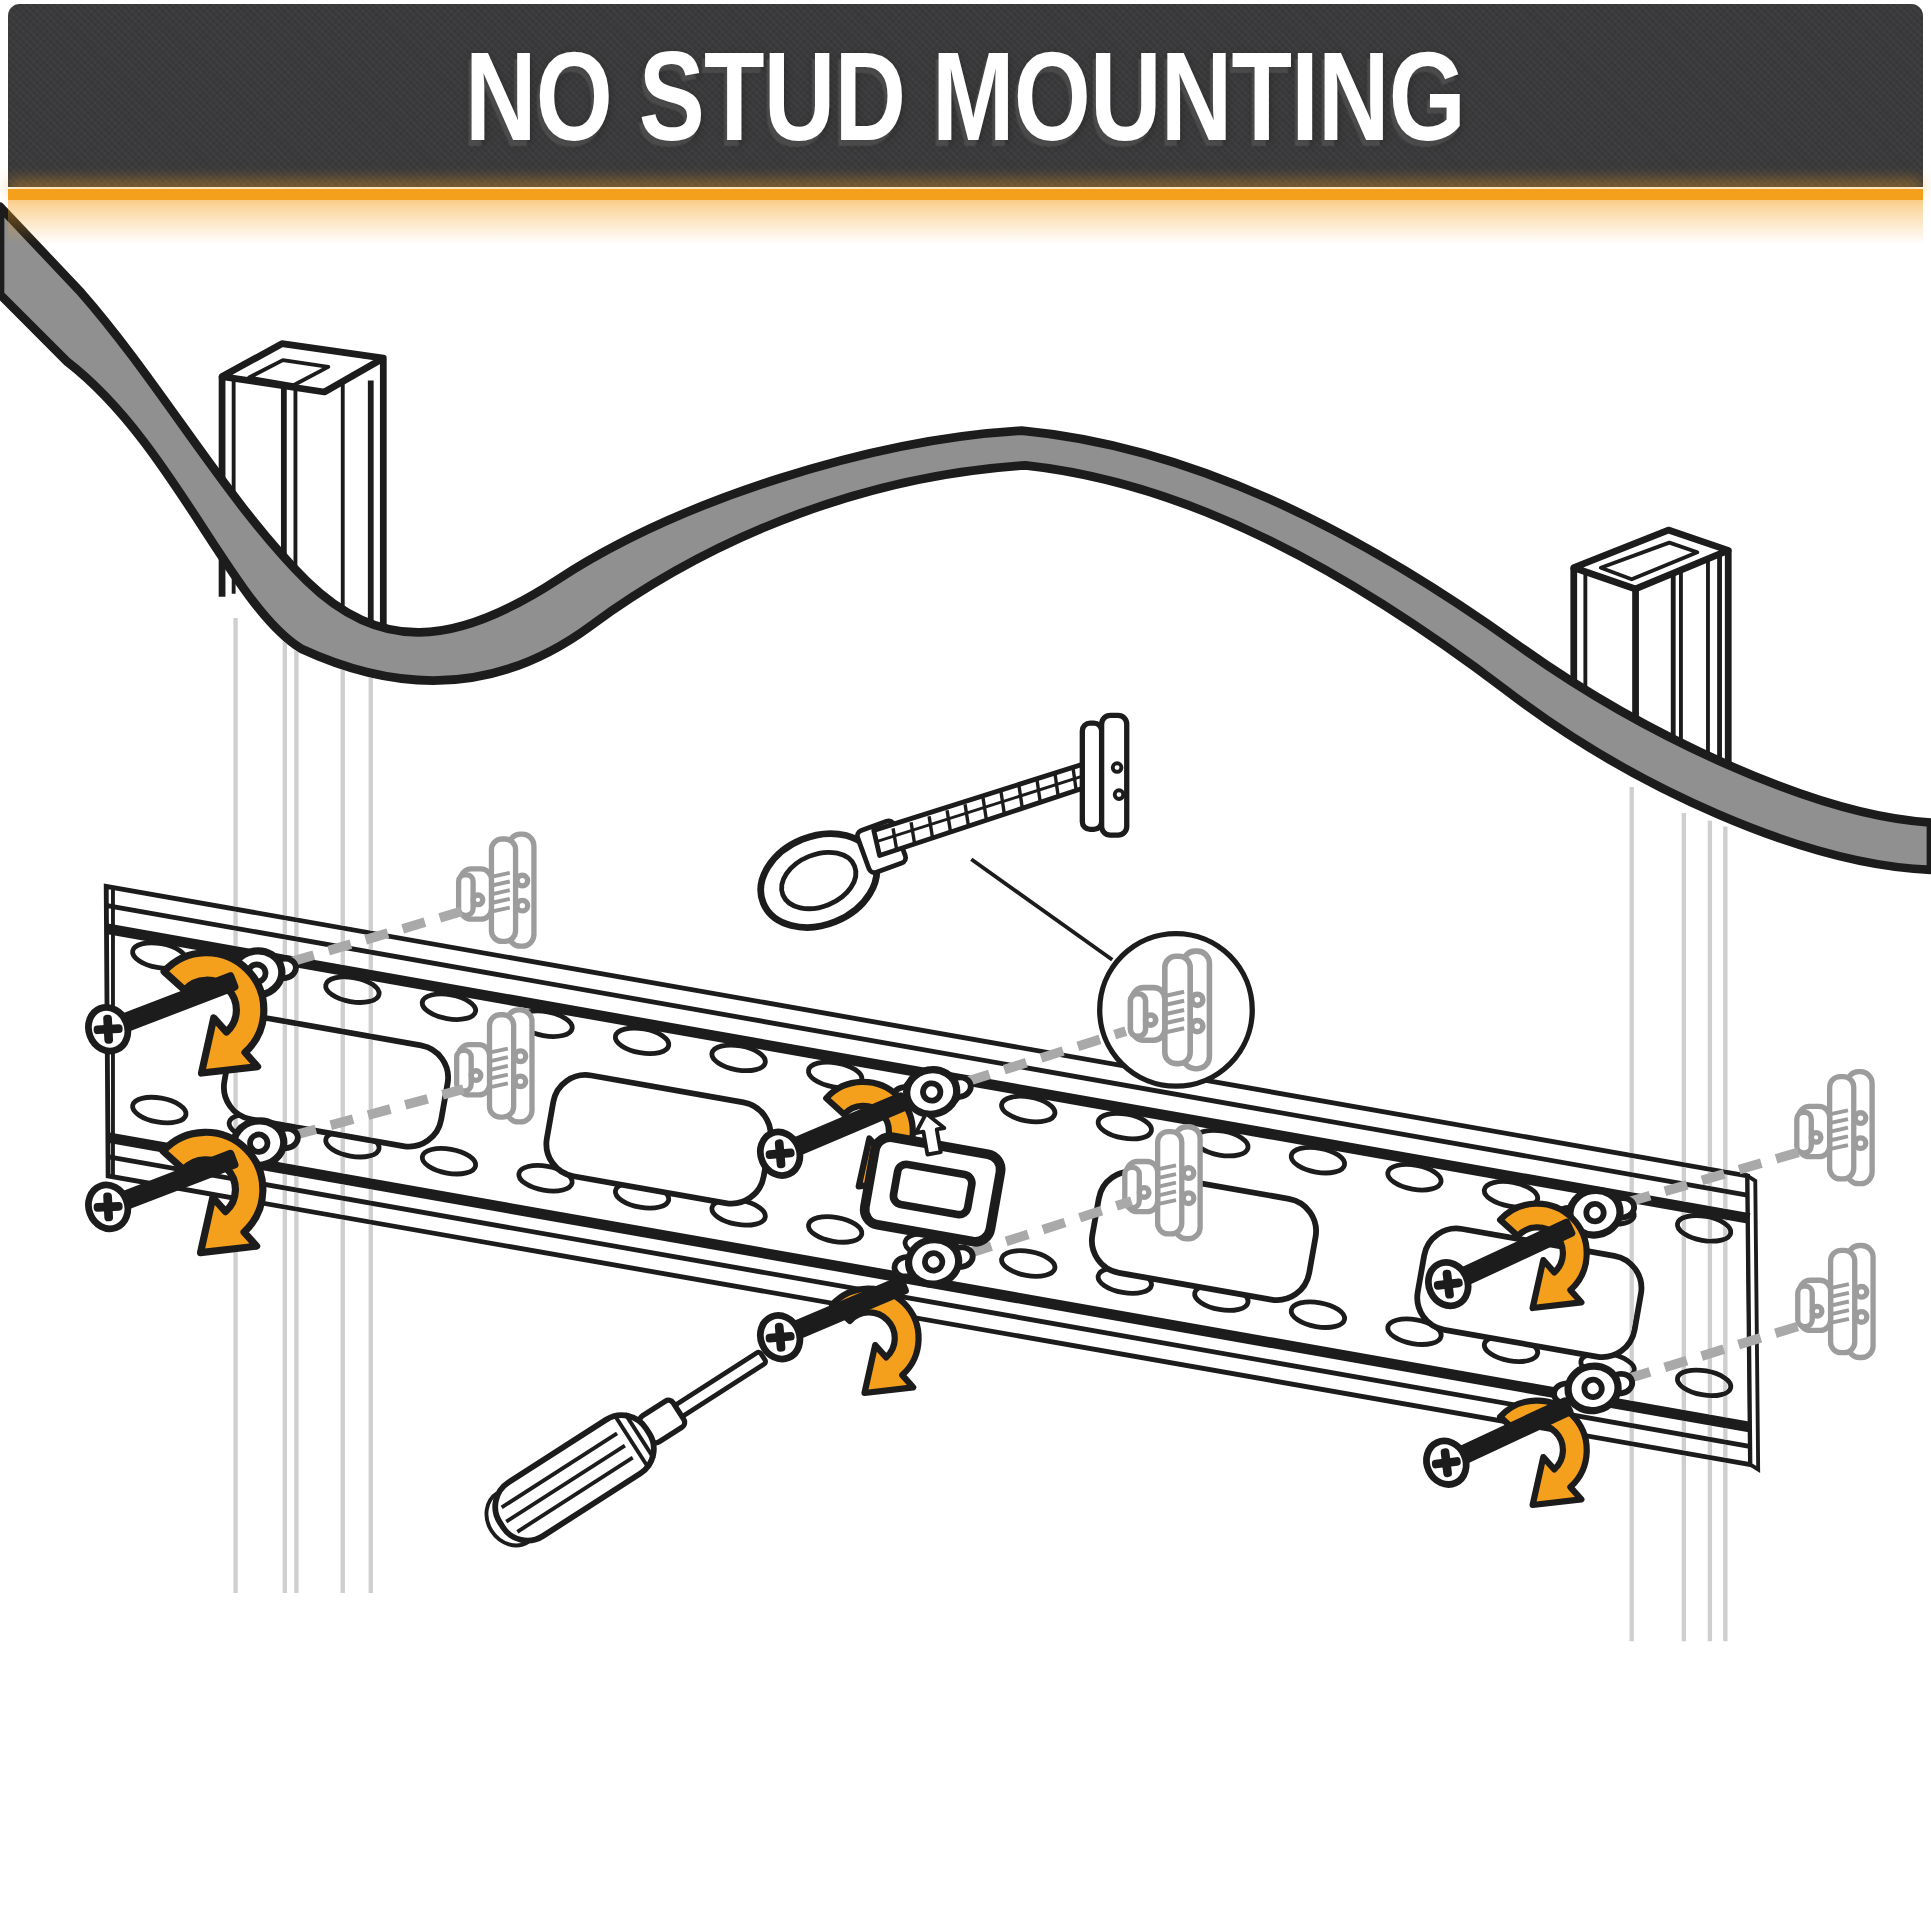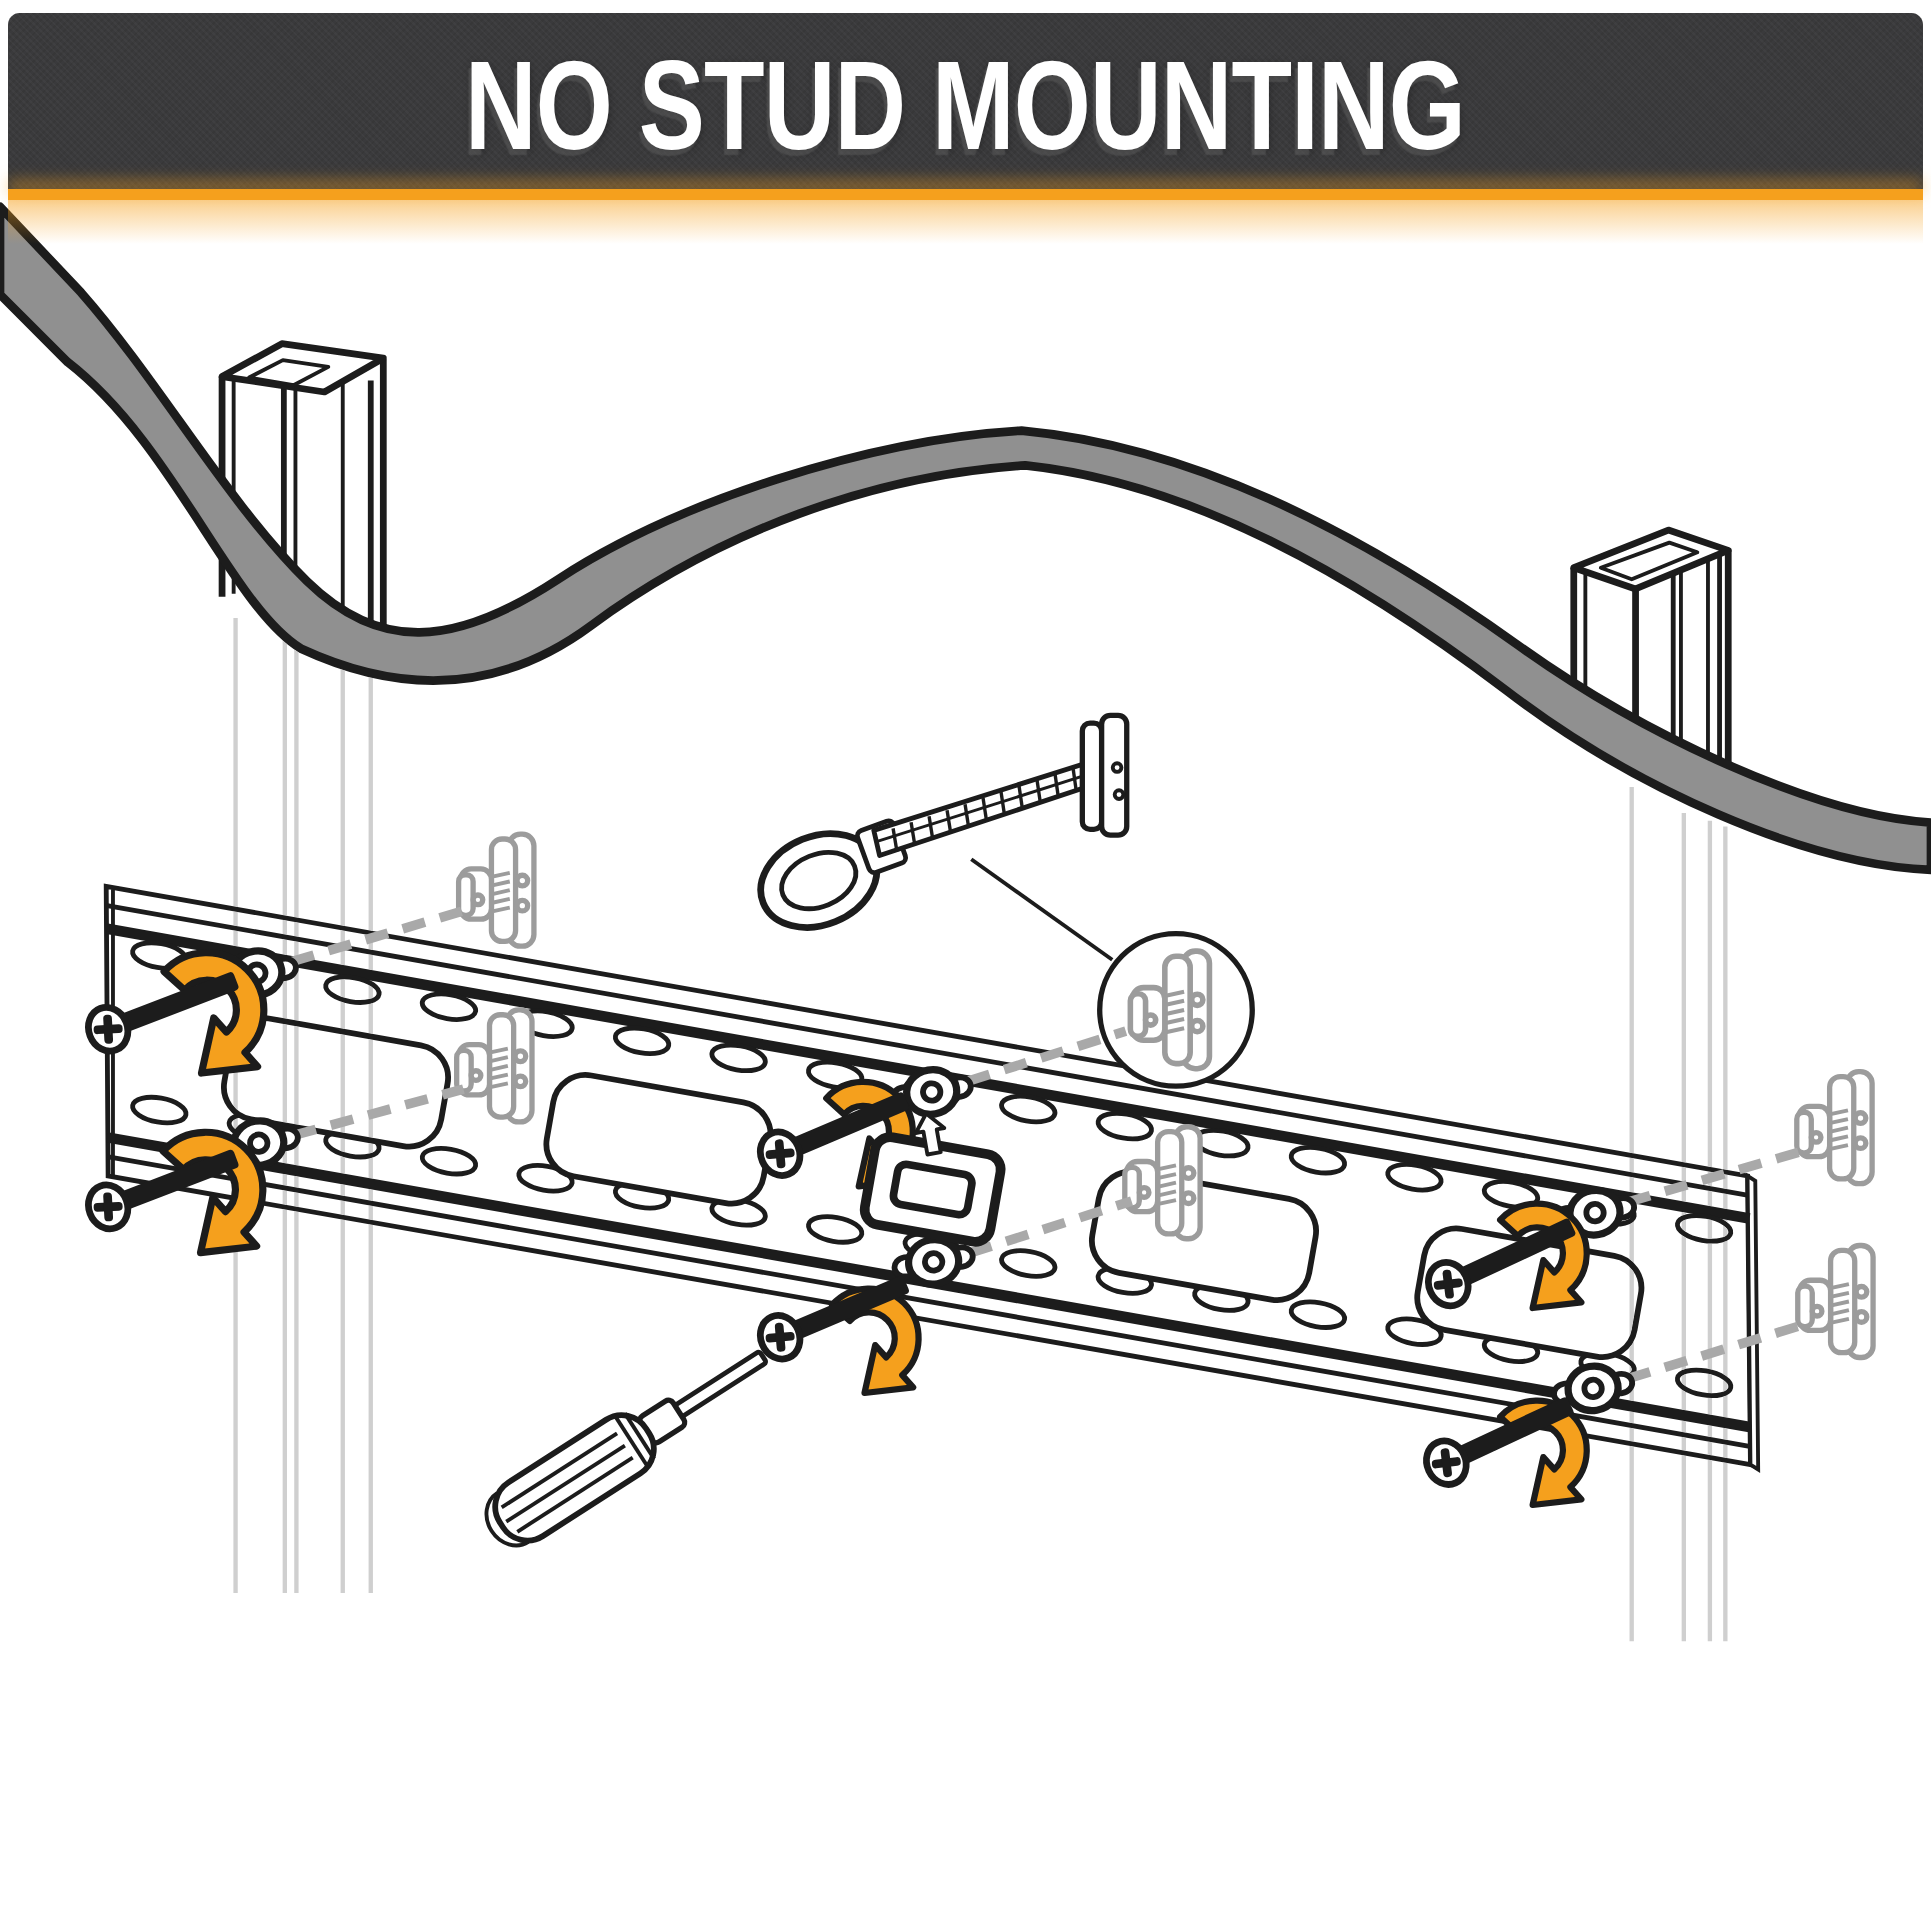--- a/index.html
+++ b/index.html
@@ -1,19 +1,19 @@
 <!DOCTYPE html>
 <html><head>
 <meta charset="utf-8">
 <style>
   html,body{margin:0;padding:0;background:#ffffff;}
   .stage{position:relative;width:1931px;height:1931px;background:#ffffff;overflow:hidden;
          font-family:"Liberation Sans", sans-serif;}
   .illustration{position:absolute;left:0;top:0;width:1931px;height:1931px;}
-  .header-bar{position:absolute;left:7.7px;right:7.7px;top:13px;height:183px;
+  .header-bar{position:absolute;left:7.7px;right:7.7px;top:4px;height:183px;
       background:
         repeating-linear-gradient(45deg, rgba(255,255,255,.025) 0 1.9px, transparent 1.9px 4.8px),
         repeating-linear-gradient(-45deg, rgba(0,0,0,.06) 0 1.9px, transparent 1.9px 4.8px),
         #3a3a3c;
       border-radius:11.6px 11.6px 0 0;
       display:flex;align-items:center;justify-content:center;z-index:5;}
   .header-title{color:#ffffff;font-weight:bold;font-size:127px;letter-spacing:-1px;
       transform:scaleX(0.78);transform-origin:center;white-space:nowrap;
       text-shadow:-3.9px 5.8px 1.9px rgba(105,105,105,.45), 0 2.9px 9.7px rgba(0,0,0,.35);}
   .accent-strip{position:absolute;left:7.7px;right:7.7px;top:189px;height:10.6px;background:#f5a01d;

